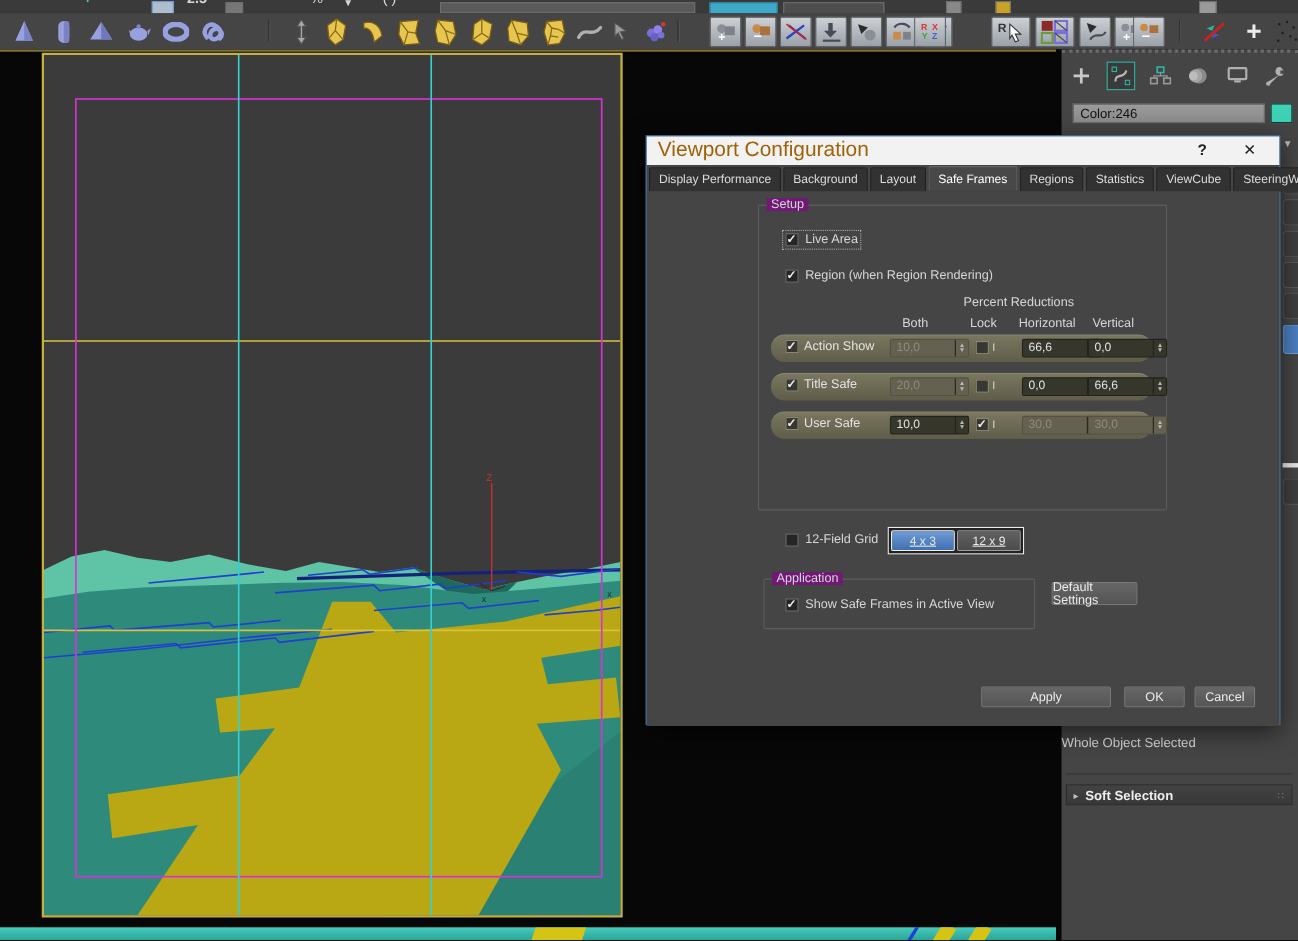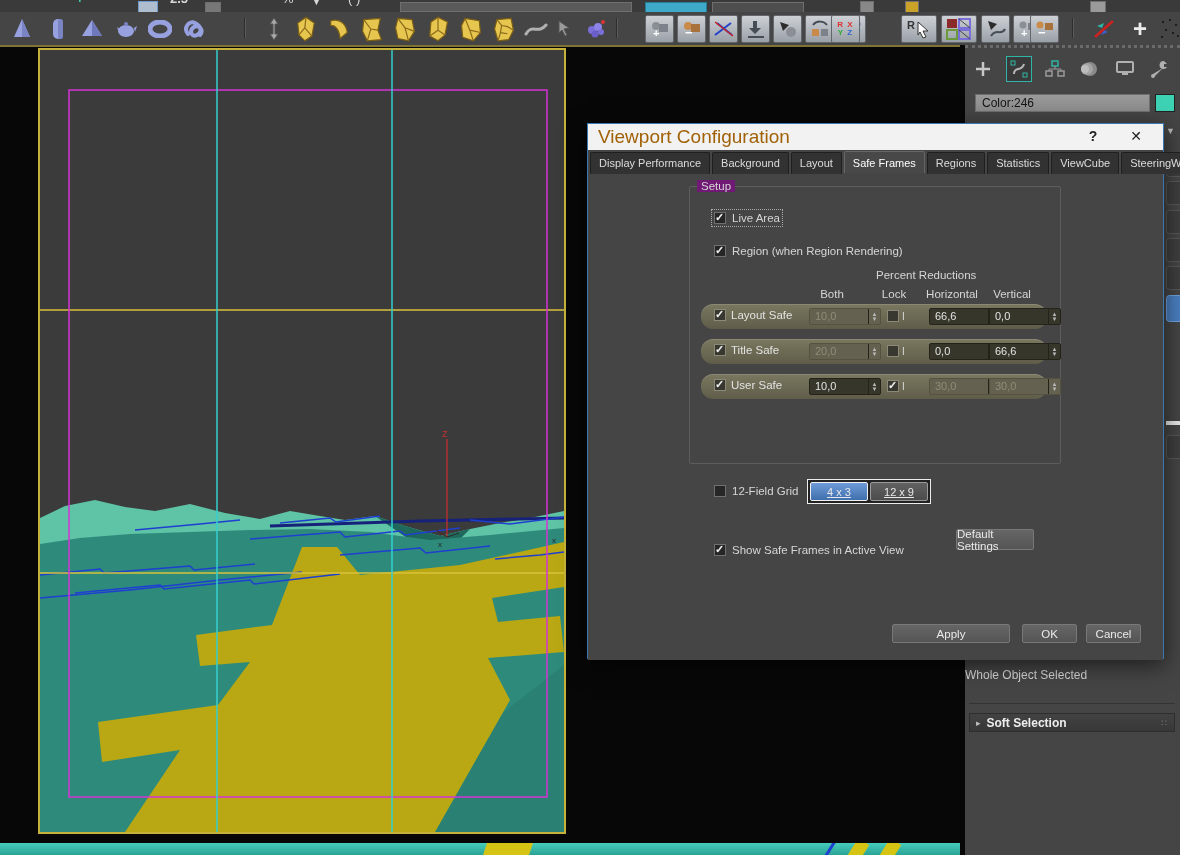--- a/index.html
+++ b/index.html
@@ -503,21 +503,21 @@
 
       <span class="pr-title" style="left:288px;top:95px;">Percent Reductions</span>
       <span class="pr-col" style="left:244px;top:114px;">Both</span>
       <span class="pr-col" style="left:306px;top:114px;">Lock</span>
       <span class="pr-col" style="left:364px;top:114px;">Horizontal</span>
       <span class="pr-col" style="left:424px;top:114px;">Vertical</span>
 
       <div class="srow" style="top:130px;">
         <span class="lbl">
           <span class="cb olive checked"></span>
-          <span>Layout Safe</span>
+          <span>Action Show</span>
         </span>
         <span class="spin disabled" style="left:108px;">
           <span class="v">10,0</span>
             <span class="ar">▲<br>▼</span>
           </span>
         <span style="position:absolute;left:186px;top:6px;display:flex;align-items:center;">
           <span class="cb olive"></span>
           <span class="locklbl">I</span>
           </span>
         <span class="spin" style="left:228px;">
@@ -578,20 +578,23 @@
 
       <div class="cb-row" style="left:126px;top:311px;">
         <span class="cb"></span>
         <span>12-Field Grid</span>
       </div>
       <div class="fieldgrid-wrap">
         <span class="fg-btn selected">4 x 3</span>
         <span class="fg-btn">12 x 9</span>
       </div>
 
+      <div class="grp" style="left:106px;top:352px;width:245px;height:44px;">
+        <span class="grp-label">Application</span>
+      </div>
       <div class="cb-row" style="left:126px;top:370px;">
         <span class="cb checked"></span>
         <span>Show Safe Frames in Active View</span>
       </div>
 
       <div class="btn" style="left:368px;top:355px;width:78px;height:21px;">Default Settings</div>
 
       <div class="btn" style="left:304px;top:450px;width:118px;height:19px;">Apply</div>
       <div class="btn" style="left:434px;top:450px;width:55px;height:19px;">OK</div>
       <div class="btn" style="left:498px;top:450px;width:55px;height:19px;">Cancel</div>

